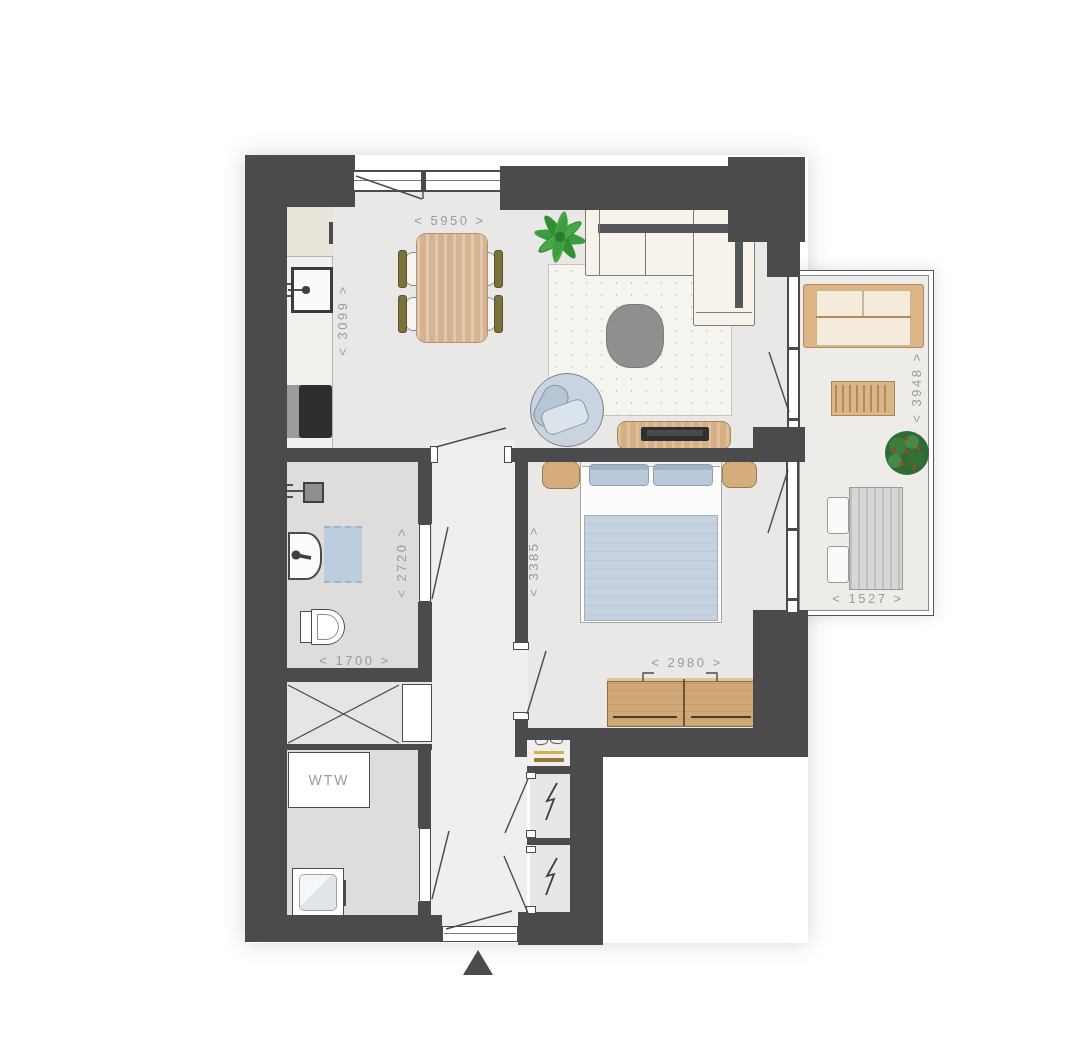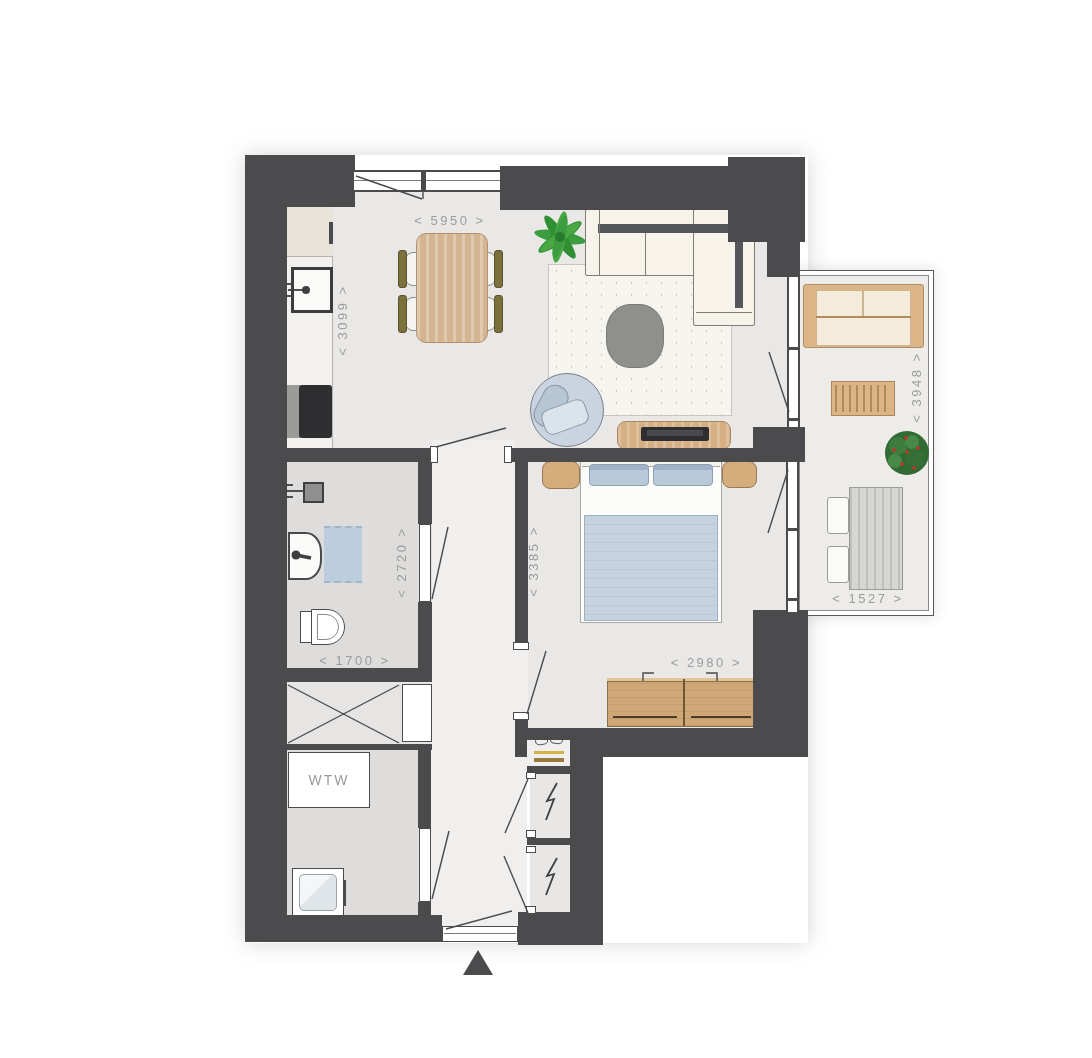--- a/index.html
+++ b/index.html
@@ -231,19 +231,19 @@
     <circle cx="306" cy="290" r="4" fill="#3f3f41"></circle>
     <circle cx="296" cy="555" r="4.5" fill="#3f3f41"></circle>
     <line x1="296" y1="555" x2="311" y2="558" stroke="#3f3f41" stroke-width="3.5"></line>
   </svg>
 
   <div class="lbl" style="left:395px;top:213px;width:110px;">&lt; 5950 &gt;</div>
   <div class="lbl vert" style="left:288px;top:312px;width:110px;">&lt; 3099 &gt;</div>
   <div class="lbl vert" style="left:347px;top:554px;width:110px;">&lt; 2720 &gt;</div>
   <div class="lbl" style="left:300px;top:653px;width:110px;">&lt; 1700 &gt;</div>
   <div class="lbl vert" style="left:479px;top:553px;width:110px;">&lt; 3385 &gt;</div>
-  <div class="lbl" style="left:632px;top:655px;width:110px;text-align:right;">&lt; 2980 &gt;</div>
+  <div class="lbl" style="left:632px;top:655px;width:110px;">&lt; 2980 &gt;</div>
   <div class="lbl vert" style="left:862px;top:379px;width:110px;">&lt; 3948 &gt;</div>
   <div class="lbl" style="left:813px;top:591px;width:110px;">&lt; 1527 &gt;</div>
 
   <div class="abs" style="left:463px;top:950px;width:0;height:0;border-left:15px solid transparent;border-right:15px solid transparent;border-bottom:25px solid #4b4b4d;"></div>
 
 </div>
 
 </body></html>

